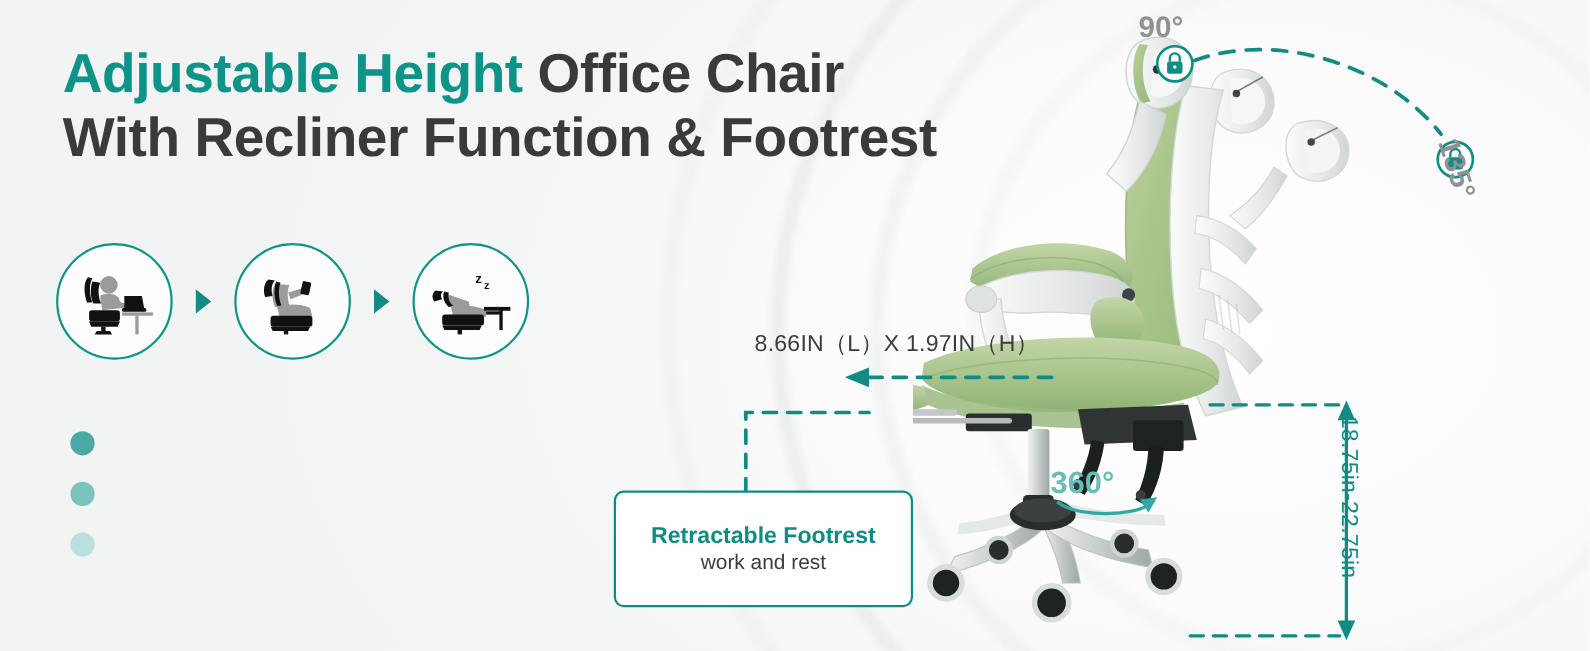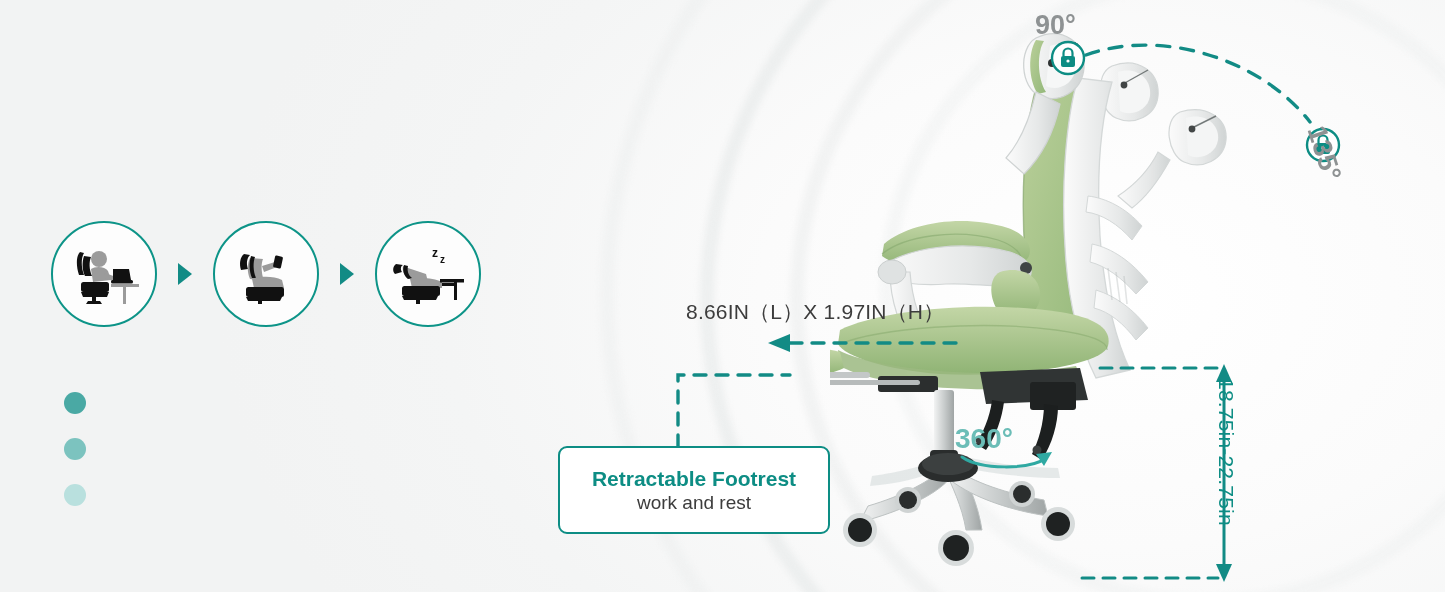--- a/index.html
+++ b/index.html
@@ -111,21 +111,21 @@
   .dim-side {
     left: 1238px; top: 378px;
     font-size: 21px; color: #0d8d84; white-space: nowrap;
     transform: rotate(90deg); transform-origin: left top; letter-spacing: 0.2px;
   }
 
   
   .callout {
     position: absolute;
     left: 558px; top: 446px;
-    width: 272px; height: 88px;
+    width: 272px; height: 106px;
     border: 2px solid #0d8d84;
     border-radius: 9px;
     background: #ffffff;
     display: flex; flex-direction: column;
     align-items: center; justify-content: center;
     text-align: center;
   }
   .callout-title {
     font-size: 21px; font-weight: 700; color: #0d8d84; line-height: 1.1;
   }
@@ -140,20 +140,24 @@
 
 <div class="banner">
 
   <div class="ripples">
     <div class="ripple r3"></div>
     <div class="ripple r1"></div>
     <div class="ripple r2"></div>
     <div class="ripple r4"></div>
   </div>
 
+  <h1 class="headline">
+    <span class="accent">Adjustable Height</span><span> Office Chair</span>
+    <span class="line2">With Recliner Function &amp; Footrest</span>
+  </h1>
 
   <div class="steps">
 
     <div class="step-circle">
       <svg width="74" height="64" viewBox="0 0 74 64">
 
         <path d="M13 10 C9 14 9 24 12 33 L17 33 C14 25 14 16 17 11 Z" fill="#111111"></path>
         <path d="M17 14 C15 20 15 28 18 34 L25 34 C22 27 22 20 24 15 Z" fill="#111111"></path>
 
         <circle cx="32" cy="17" r="8" fill="#9b9b9b"></circle>

